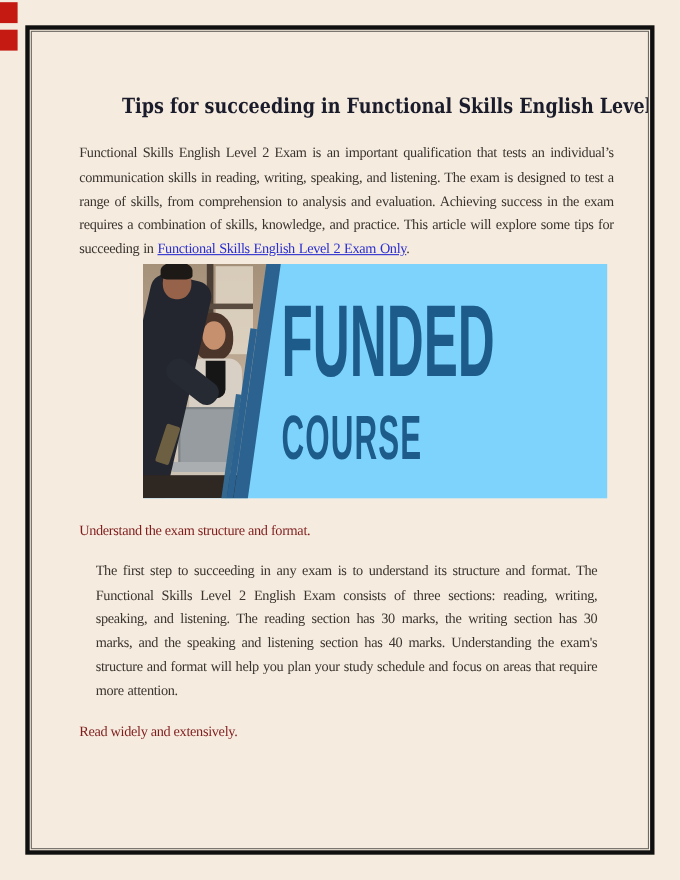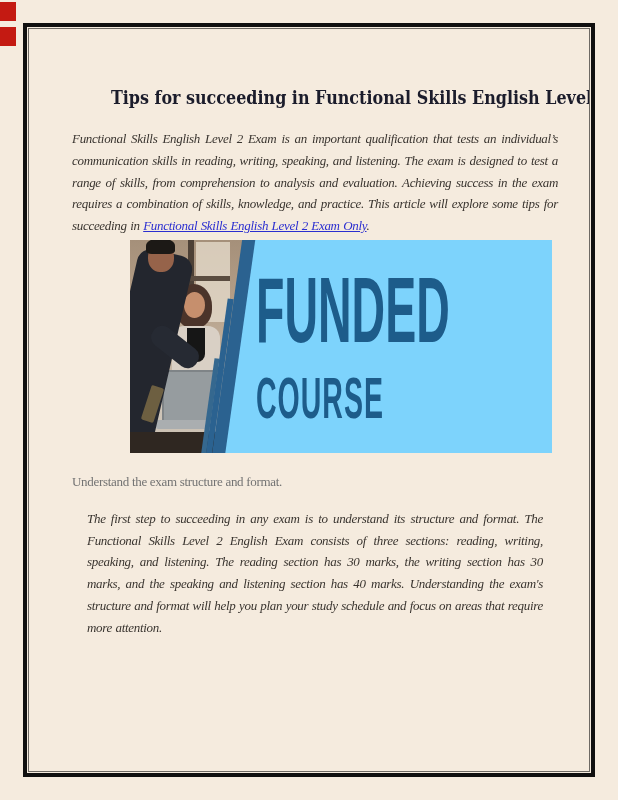--- a/index.html
+++ b/index.html
@@ -42,29 +42,28 @@
     transform: scaleX(0.84);
     transform-origin: 50% 50%;
     margin: 0 0 18px 0;
   }
   .para {
     font-size: 13px; line-height: 21.8px;
     letter-spacing: -0.3px; word-spacing: 0.5px;
     color: #39342f;
     text-align: justify;
     margin: 0;
-    font-style: italic;
   }
   .para a {
     color: #2b2ed0; text-decoration: underline; cursor: pointer;
   }
   .sec-heading {
     font-size: 13px; line-height: 21.8px;
     letter-spacing: -0.3px;
-    color: #737373;
+    color: #7f1d1d;
     margin: 18px 0 10px 0;
   }
   .sec-heading.h2 { margin-top: 13px; }
   .sec-body { margin: 15px; }
 
   
   .hero {
     position: relative;
     width: 422px; height: 213px;
     margin: 3px 0 0 58px;
@@ -197,16 +196,17 @@
         <div class="stripe-3"></div>
         <div class="stripe-2"></div>
         <div class="stripe-main"></div>
         <div class="headline-1">FUNDED</div>
         <div class="headline-2">COURSE</div>
       </div>
 
       <p class="sec-heading">Understand the exam structure and format.</p>
       <p class="para sec-body">The first step to succeeding in any exam is to understand its structure and format. The Functional Skills Level 2 English Exam consists of three sections: reading, writing, speaking, and listening. The reading section has 30 marks, the writing section has 30 marks, and the speaking and listening section has 40 marks. Understanding the exam's structure and format will help you plan your study schedule and focus on areas that require more attention.</p>
 
+      <p class="sec-heading h2">Read widely and extensively.</p>
 
     </div>
   </div>
 </div>
 
 </body></html>

